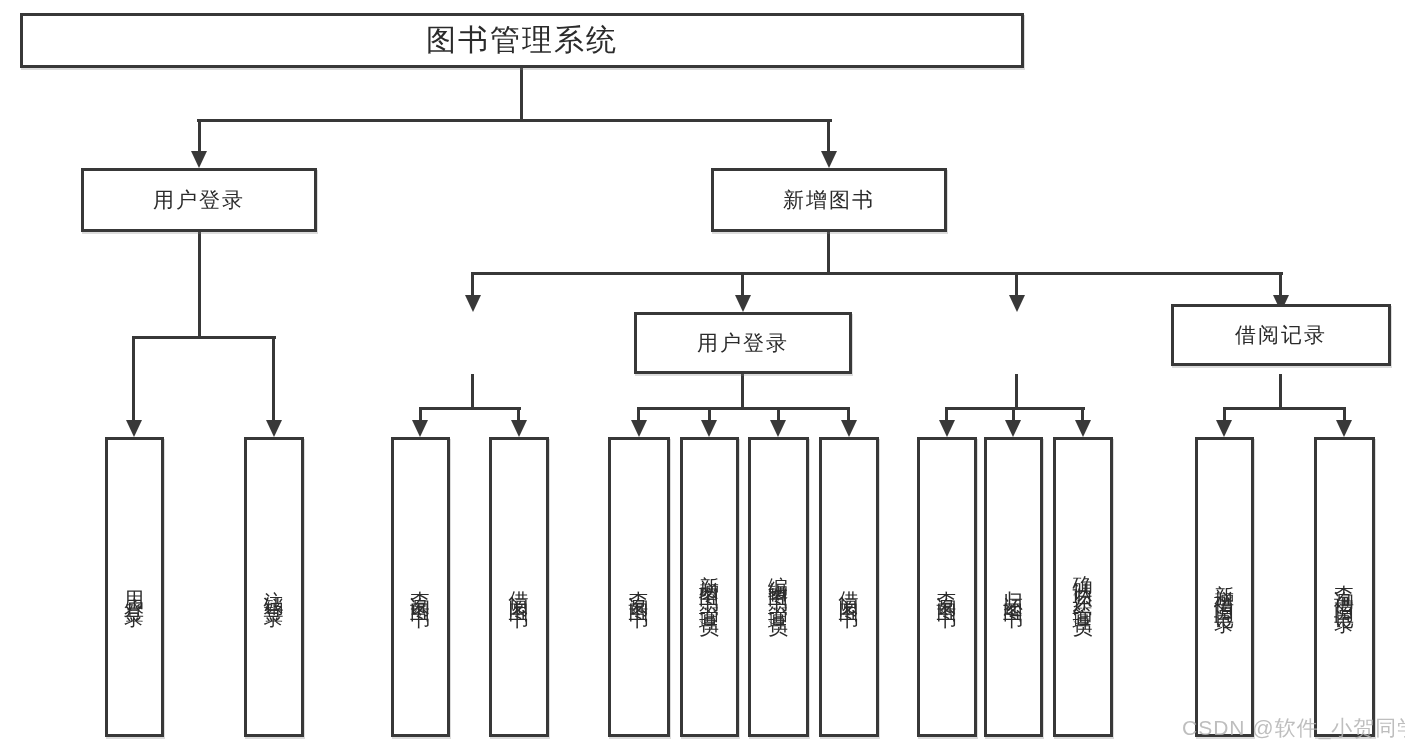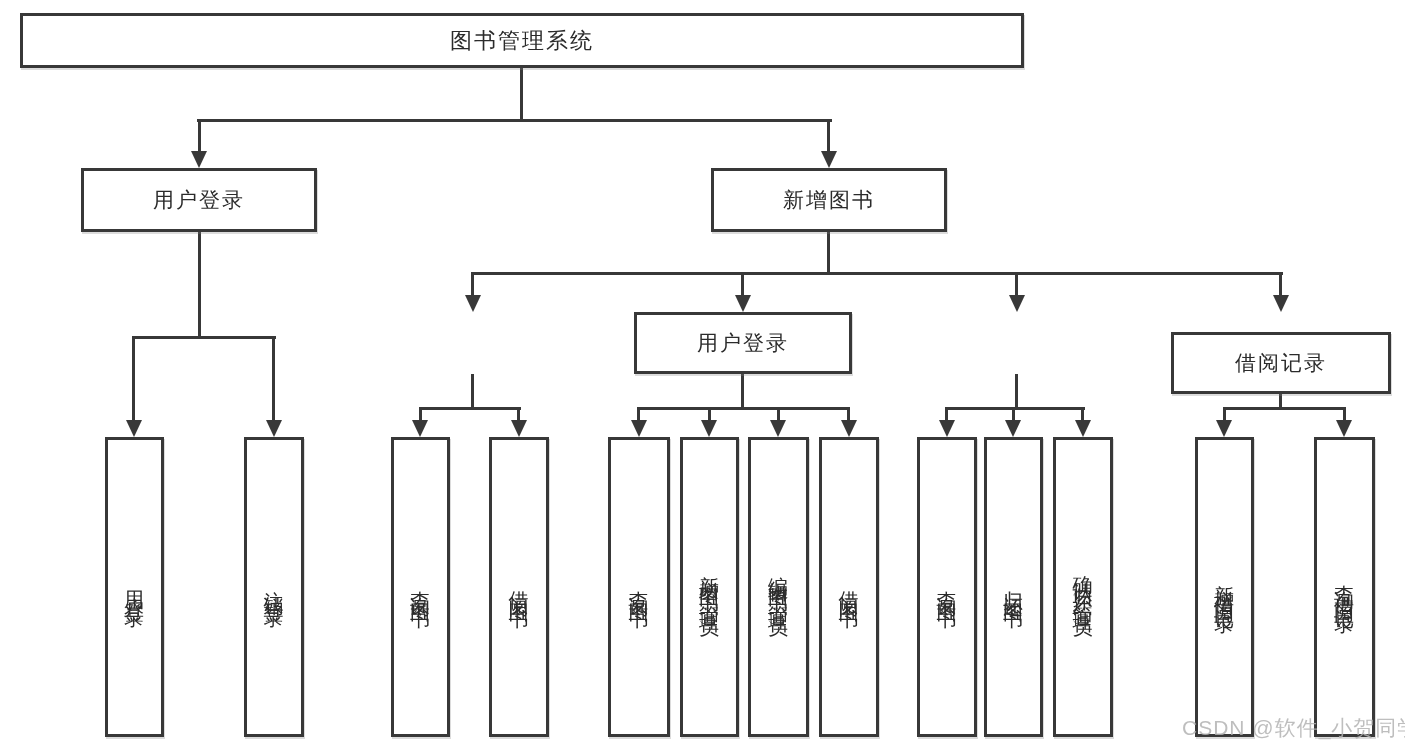--- a/index.html
+++ b/index.html
@@ -23,21 +23,21 @@
     position: absolute;
     background: #fff;
     border: 3px solid var(--line);
     display: flex;
     align-items: center;
     justify-content: center;
     color: var(--text);
     box-shadow: 1px 2px 0 rgba(130,130,130,.28);
   }
   .box .lbl { white-space: nowrap; }
-  .box.h1 .lbl { font-size: 22px; letter-spacing: 2px; }
+  .box.h1 .lbl { font-size: 30px; letter-spacing: 2px; }
   .box.h2 .lbl { font-size: 21px; letter-spacing: 2px; }
   .box.v .lbl {
     writing-mode: vertical-rl;
     text-orientation: mixed;
     font-size: 20px;
     line-height: 1;
     letter-spacing: 6px;
     white-space: normal;
   }
   .ln {
@@ -134,21 +134,21 @@
   <div class="box h2" style="left:81px;top:168px;width:236px;height:64px">
     <span class="lbl">用户登录</span>
   </div>
   <div class="box h2" style="left:711px;top:168px;width:236px;height:64px">
     <span class="lbl">新增图书</span>
   </div>
 
   <div class="box h2" style="left:634px;top:312px;width:218px;height:62px">
     <span class="lbl">用户登录</span>
   </div>
-  <div class="box h2" style="left:1171px;top:332px;width:220px;height:62px">
+  <div class="box h2" style="left:1171px;top:304px;width:220px;height:62px">
     <span class="lbl">借阅记录</span>
   </div>
 
   <div class="box v" style="left:105px;top:437px;width:59px;height:300px">
     <span class="lbl">用户登录</span>
   </div>
   <div class="box v" style="left:244px;top:437px;width:60px;height:300px">
     <span class="lbl">注销登录</span>
   </div>
 

